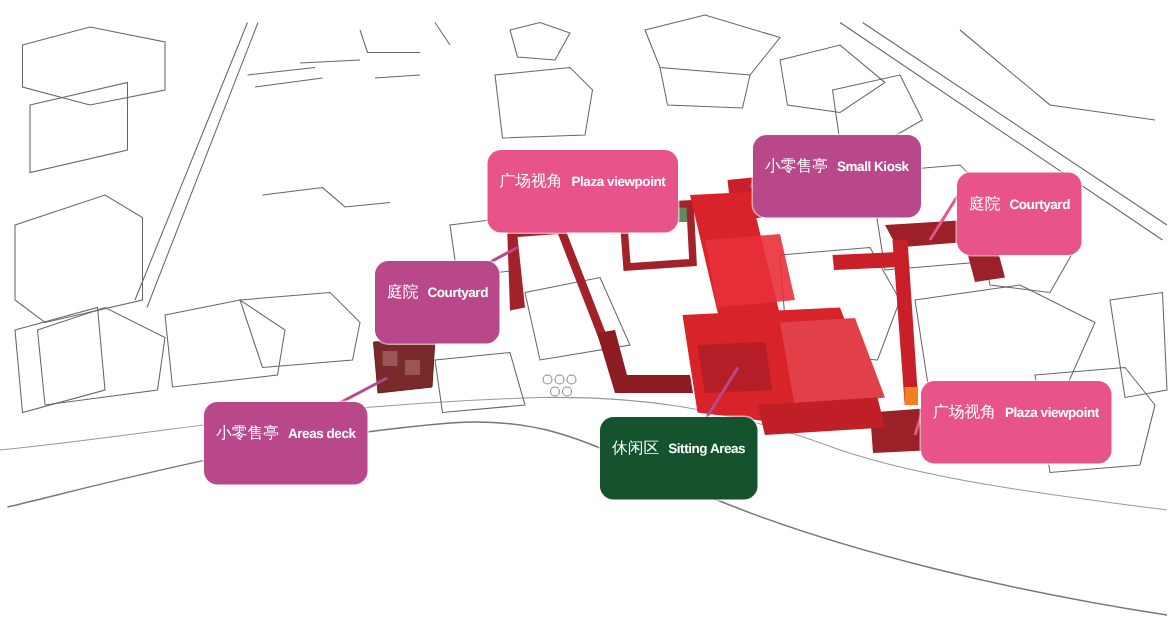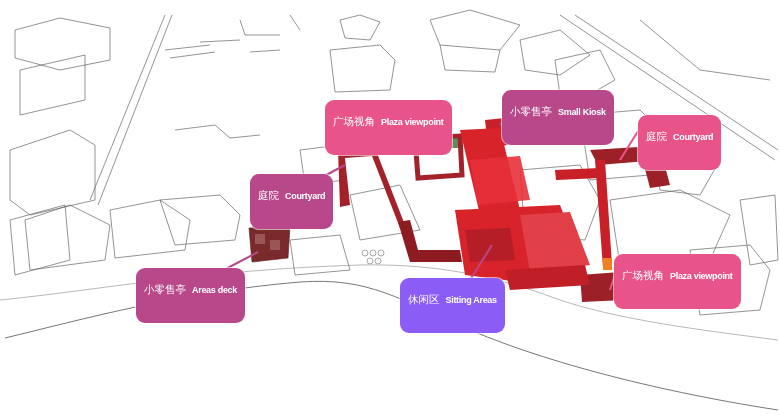--- a/index.html
+++ b/index.html
@@ -121,20 +121,20 @@
   </div>
   <div class="callout" style="left:638px;top:115px;background:#e8548a;">
     <span class="zh">庭院</span><span class="en">Courtyard</span>
   </div>
   <div class="callout" style="left:250px;top:174px;background:#b8488a;">
     <span class="zh">庭院</span><span class="en">Courtyard</span>
   </div>
   <div class="callout" style="left:136px;top:268px;background:#b8488a;">
     <span class="zh">小零售亭</span><span class="en">Areas deck</span>
   </div>
-  <div class="callout" style="left:400px;top:278px;background:#8b5cf6;">
+  <div class="callout" style="left:400px;top:278px;background:#14532d;">
     <span class="zh">休闲区</span><span class="en">Sitting Areas</span>
   </div>
   <div class="callout" style="left:614px;top:254px;background:#e8548a;">
     <span class="zh">广场视角</span><span class="en">Plaza viewpoint</span>
   </div>
 
 </div>
 
 </body></html>

